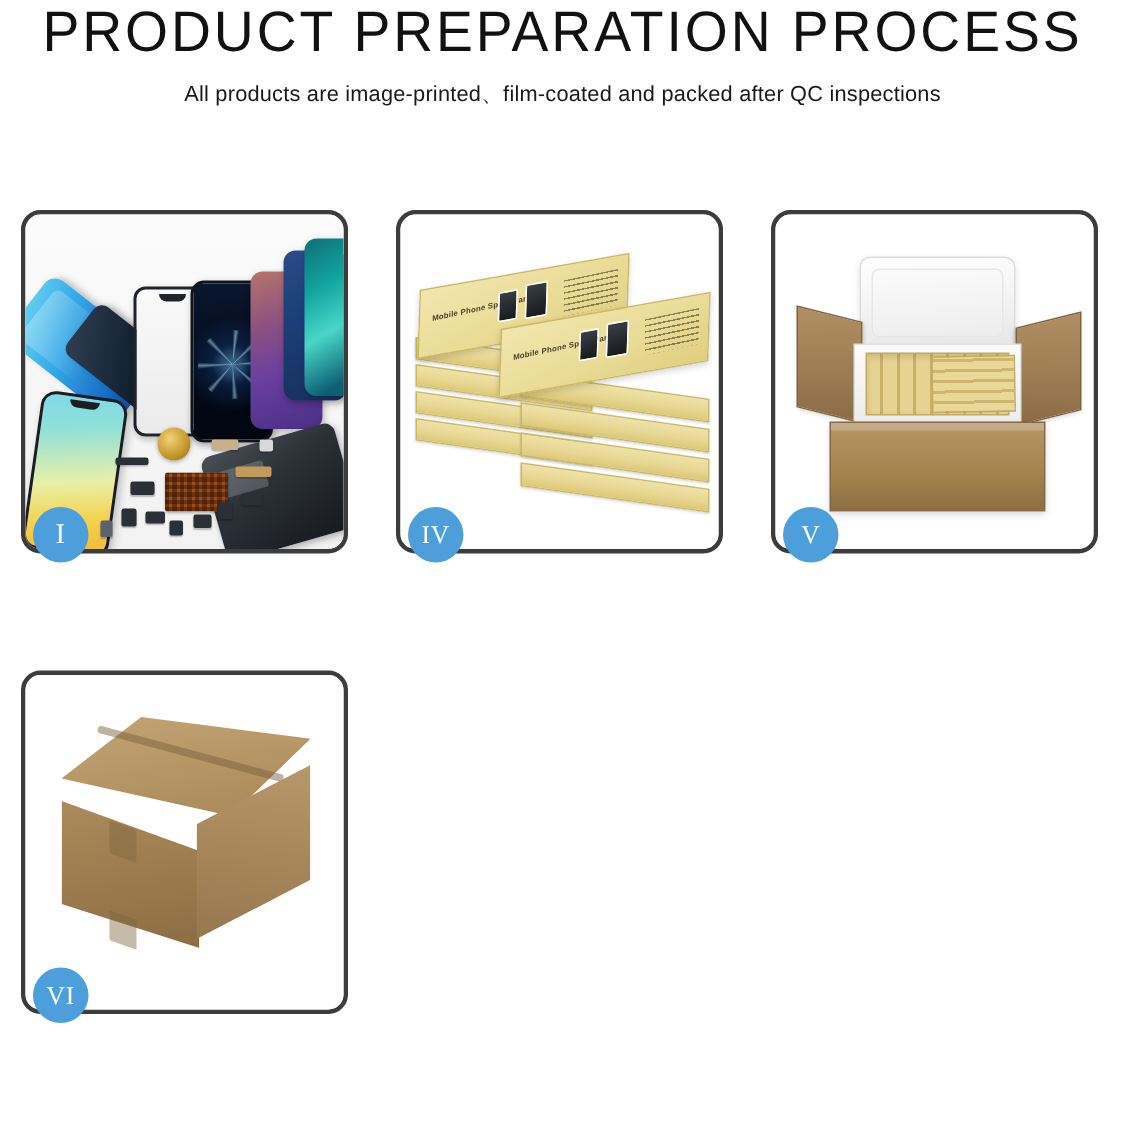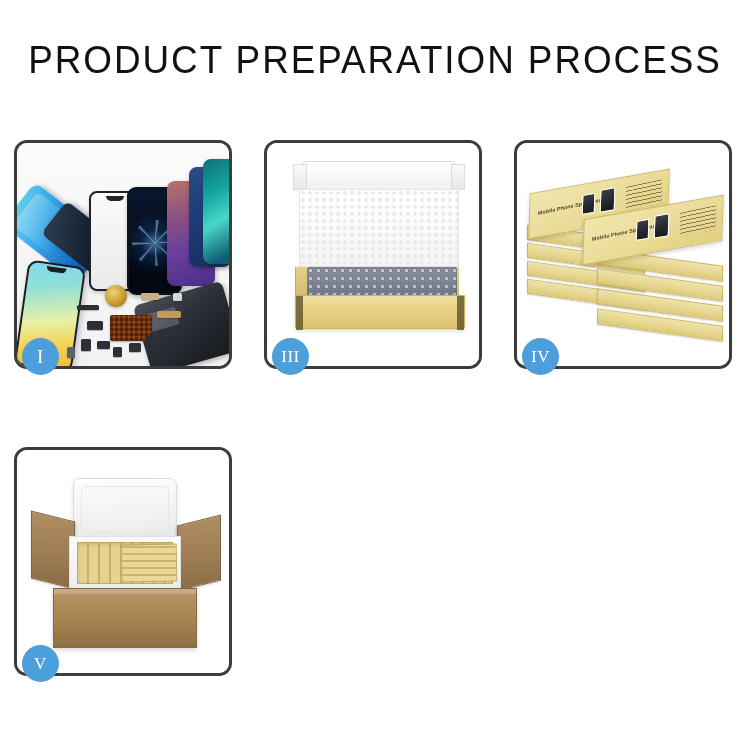--- a/index.html
+++ b/index.html
@@ -19,21 +19,20 @@
     height: 750px;
     background: #ffffff;
   }
 
   
   .header {
     position: absolute;
     top: 0; left: 0;
     width: 750px;
     text-align: center;
-    padding-top: 38px;
   }
 
   .title {
     font-family: "Liberation Sans", sans-serif;
     font-size: 38px;
     font-weight: 400;
     letter-spacing: 2.0px;
     color: #111111;
     line-height: 44px;
     transform: scaleX(0.97);
@@ -556,20 +555,21 @@
   .c6-tp1 { left:56px; top:100px; width:18px; height:22px; transform: skewY(20deg); }
   .c6-tp2 { left:56px; top:160px; width:18px; height:20px; transform: skewY(20deg); }
 </style>
 </head>
 <body>
 
 <div class="page">
 
   <div class="header">
     <div class="title">PRODUCT PREPARATION PROCESS</div>
+    <div class="subtitle">All products are image-printed、film-coated and packed after QC inspections</div>
   </div>
 
   <div class="grid">
 
     <div class="panel">
       <div class="panel-inner p1">
         <div class="scr-blue"></div>
         <div class="scr-blue-dark"></div>
         <div class="phone-glass"></div>
         <div class="phone-dark">
@@ -592,31 +592,20 @@
         <div class="tiny t8"></div>
         <div class="tiny t9"></div>
         <div class="tiny t10"></div>
         <div class="tiny t11"></div>
         <div class="tiny t12"></div>
       </div>
       <div class="badge">I</div>
     </div>
 
 
-    <div class="panel">
-      <div class="panel-inner p3">
-        <div class="b3-lid"></div>
-        <div class="b3-foam"></div>
-        <div class="b3-side"></div>
-        <div class="b3-side-r"></div>
-        <div class="b3-bubbles"></div>
-        <div class="b3-front"></div>
-      </div>
-      <div class="badge wide">III</div>
-    </div>
 
     <div class="panel">
       <div class="panel-inner p4">
         <div class="stack">
           <div class="sb sl1"></div>
           <div class="sb sl2"></div>
           <div class="sb sl3"></div>
           <div class="sb sl4"></div>
           <div class="sb sr1"></div>
           <div class="sb sr2"></div>
@@ -647,15 +636,26 @@
         <div class="c5-flap-l"></div>
         <div class="c5-flap-r"></div>
         <div class="c5-foam"></div>
         <div class="c5-items"></div>
         <div class="c5-items2"></div>
         <div class="c5-body"></div>
       </div>
       <div class="badge wide">V</div>
     </div>
 
+    <div class="panel">
+      <div class="panel-inner p6">
+        <div class="c6-top"></div>
+        <div class="c6-seam"></div>
+        <div class="c6-left"></div>
+        <div class="c6-right"></div>
+        <div class="c6-tape c6-tp1"></div>
+        <div class="c6-tape c6-tp2"></div>
+      </div>
+      <div class="badge wide">VI</div>
+    </div>
 
   </div>
 </div>
 
 </body></html>

